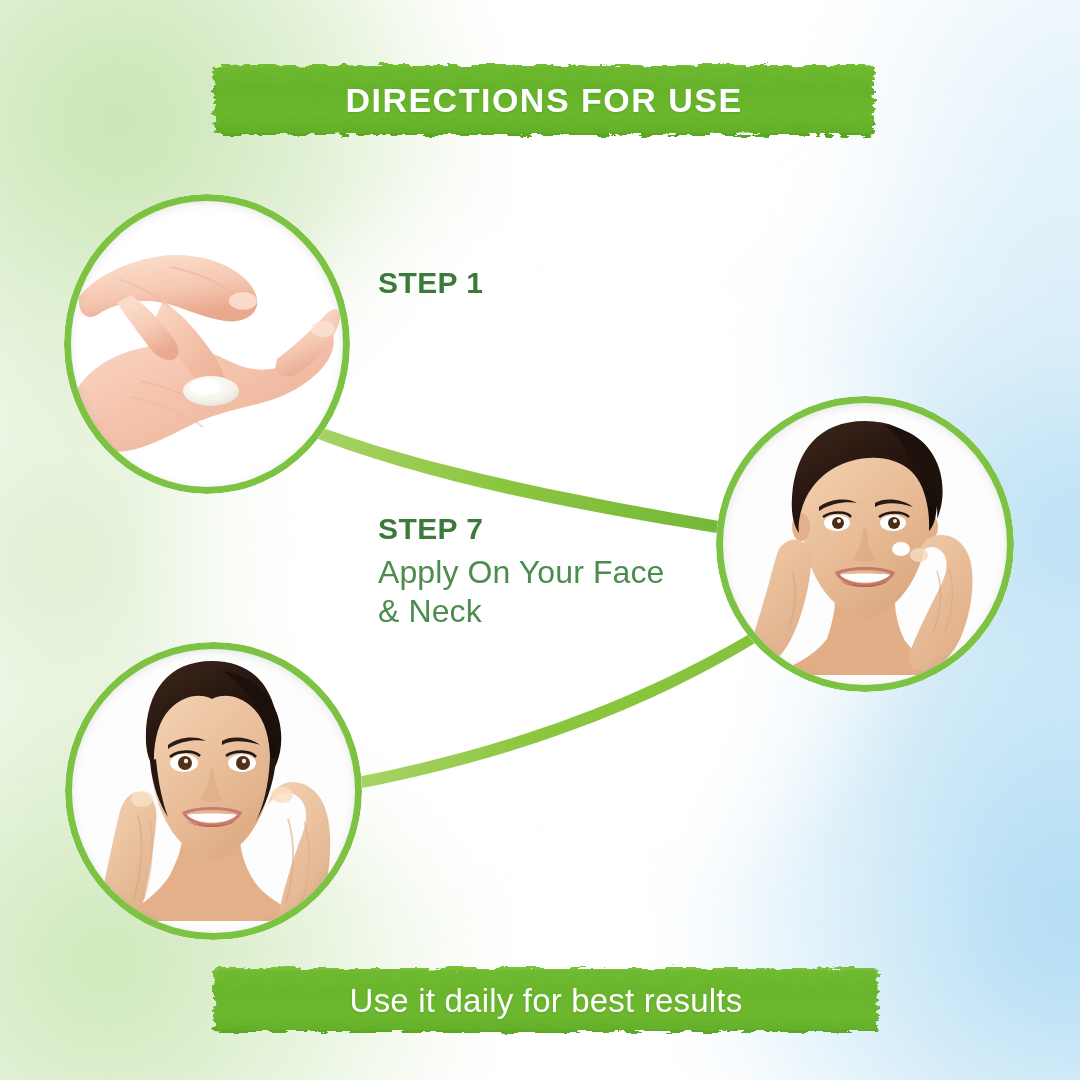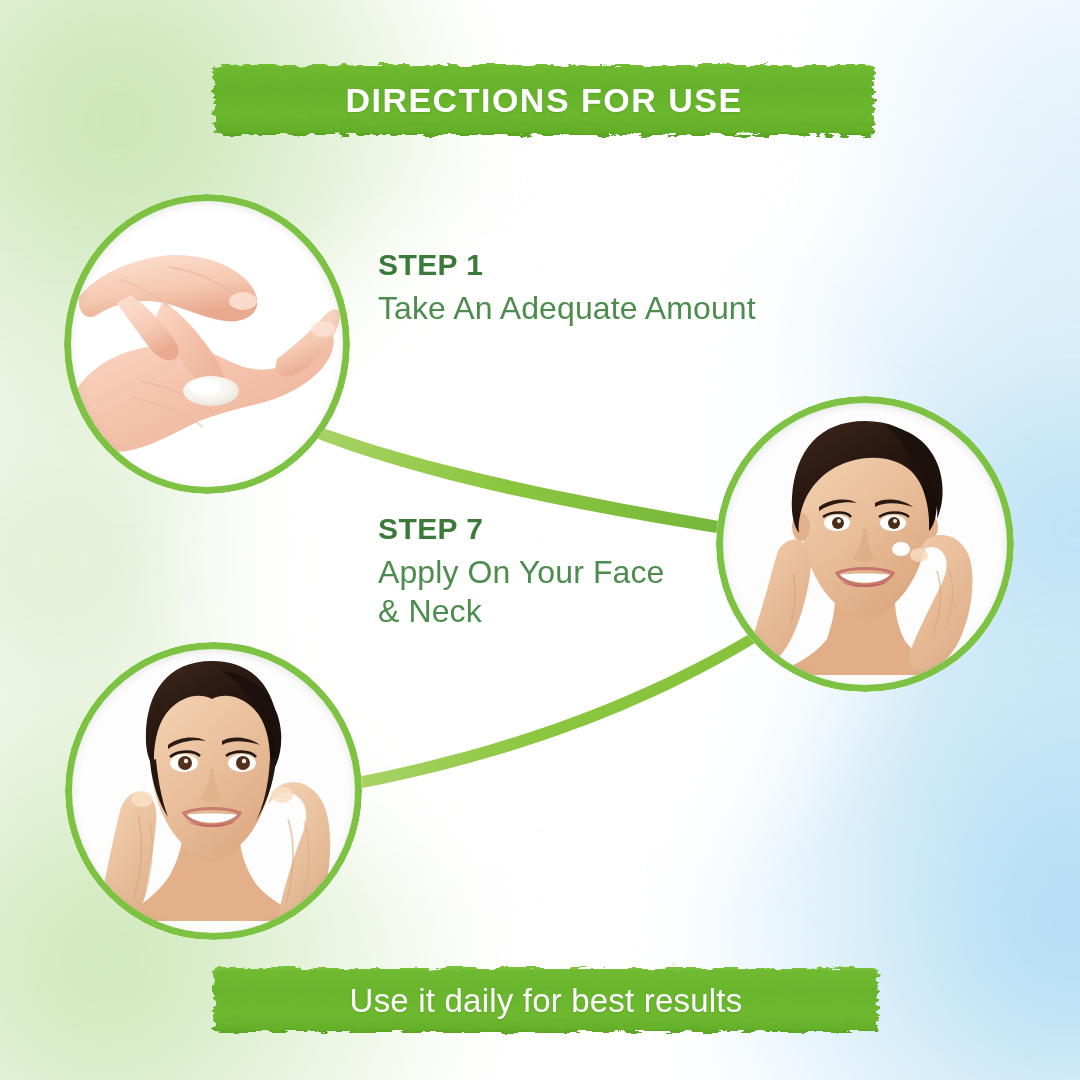--- a/index.html
+++ b/index.html
@@ -164,21 +164,21 @@
     line-height: 1.15;
     margin-bottom: 6px;
   }
   .step-desc {
     font-size: 32px;
     color: #4C8C4C;
     line-height: 1.22;
     letter-spacing: 0.1px;
     white-space: pre-line;
   }
-  #step-1 { left: 378px; top: 248px; width: 440px; }
+  #step-1 { left: 378px; top: 266px; width: 440px; }
   #step-2 { left: 378px; top: 512px; width: 330px; }
   #step-3 { left: 378px; top: 798px; width: 490px; }
 </style>
 </head>
 <body>
 
 <div id="stage">
 
   <div class="bg-layer">
     <div class="wash wash-green-tl"></div>
@@ -293,21 +293,20 @@
         <ellipse cx="140" cy="190" rx="28" ry="15" fill="url(#cream1)"></ellipse>
         <ellipse cx="134" cy="186" rx="16" ry="8" fill="#FFFFFF" opacity="0.95"></ellipse>
       </svg>
     </div>
     <div class="ring-inner-shadow"></div>
     <div class="ring"></div>
   </div>
 
   <div class="step-block" id="step-1">
     <div class="step-label">STEP 1</div>
-    <div class="step-desc">Take An Adequate Amount</div>
   </div>
 
   <div class="photo-circle" id="circle-2">
     <div class="photo-inner">
       <svg class="photo-svg" viewBox="0 0 284 282">
         <defs>
           <linearGradient id="face2" x1="0.2" y1="0" x2="0.85" y2="1">
             <stop offset="0%" stop-color="#F3CFAE"></stop>
             <stop offset="50%" stop-color="#E8BC97"></stop>
             <stop offset="100%" stop-color="#D9A47C"></stop>

